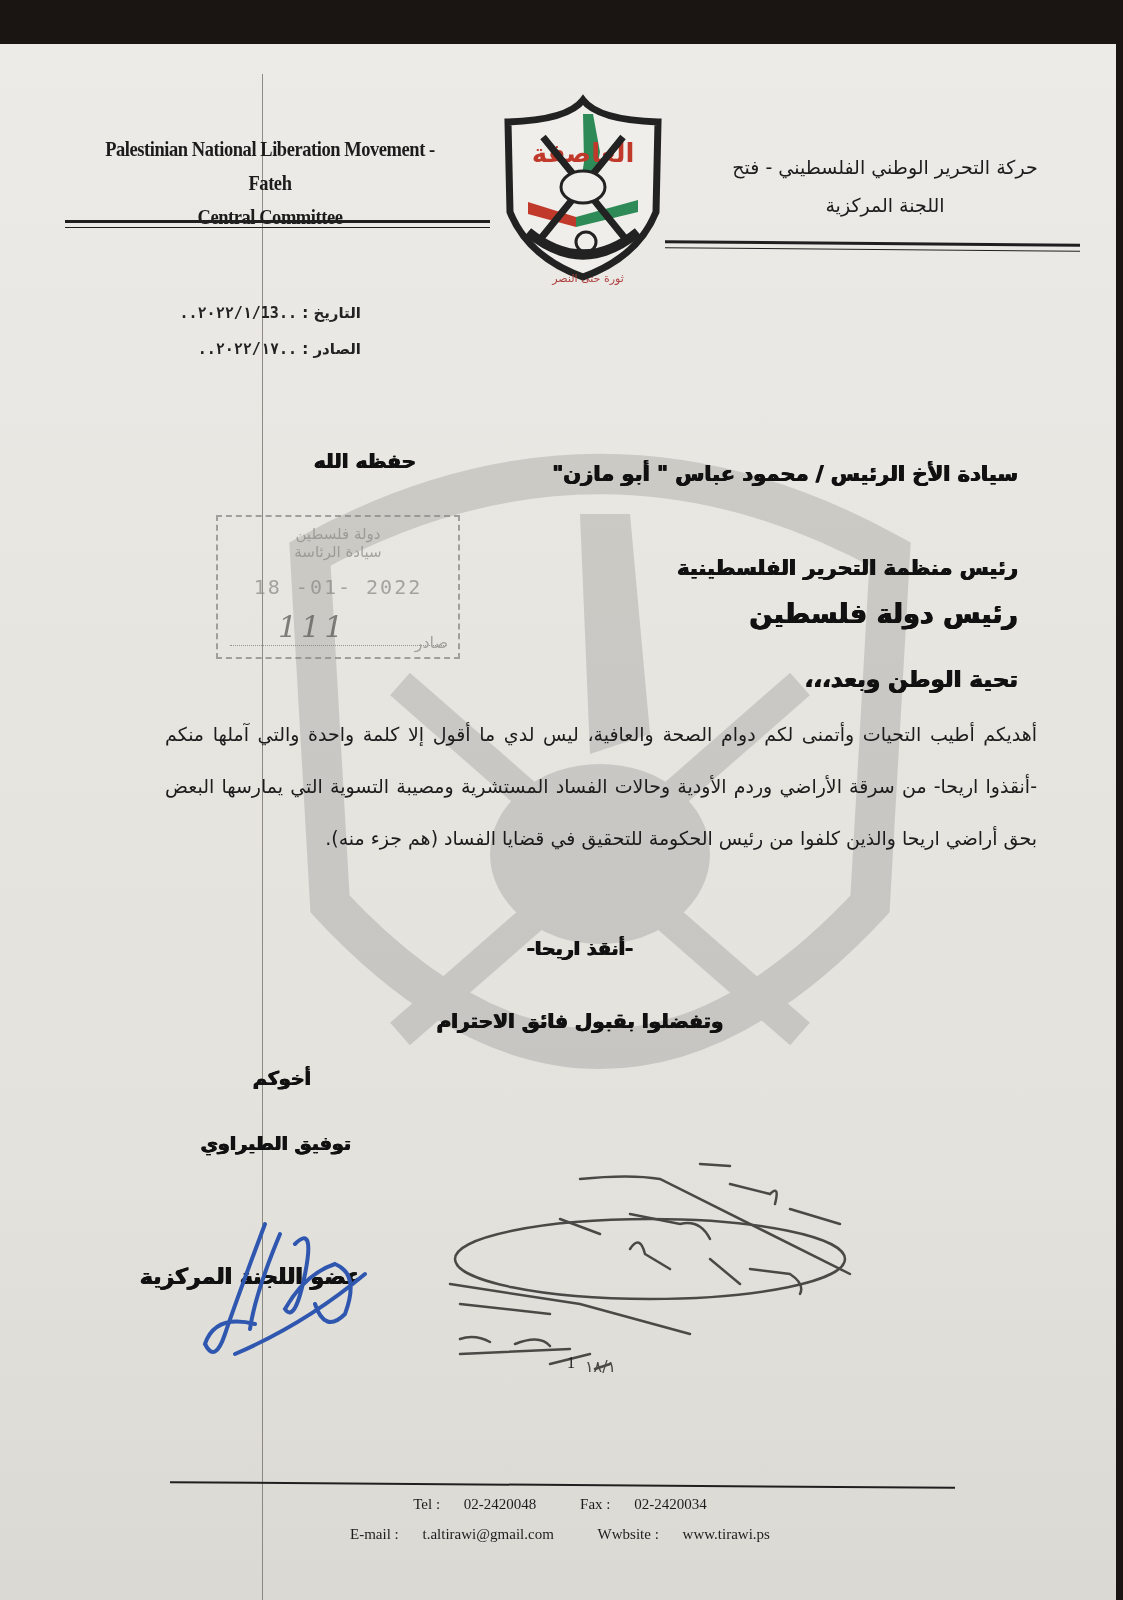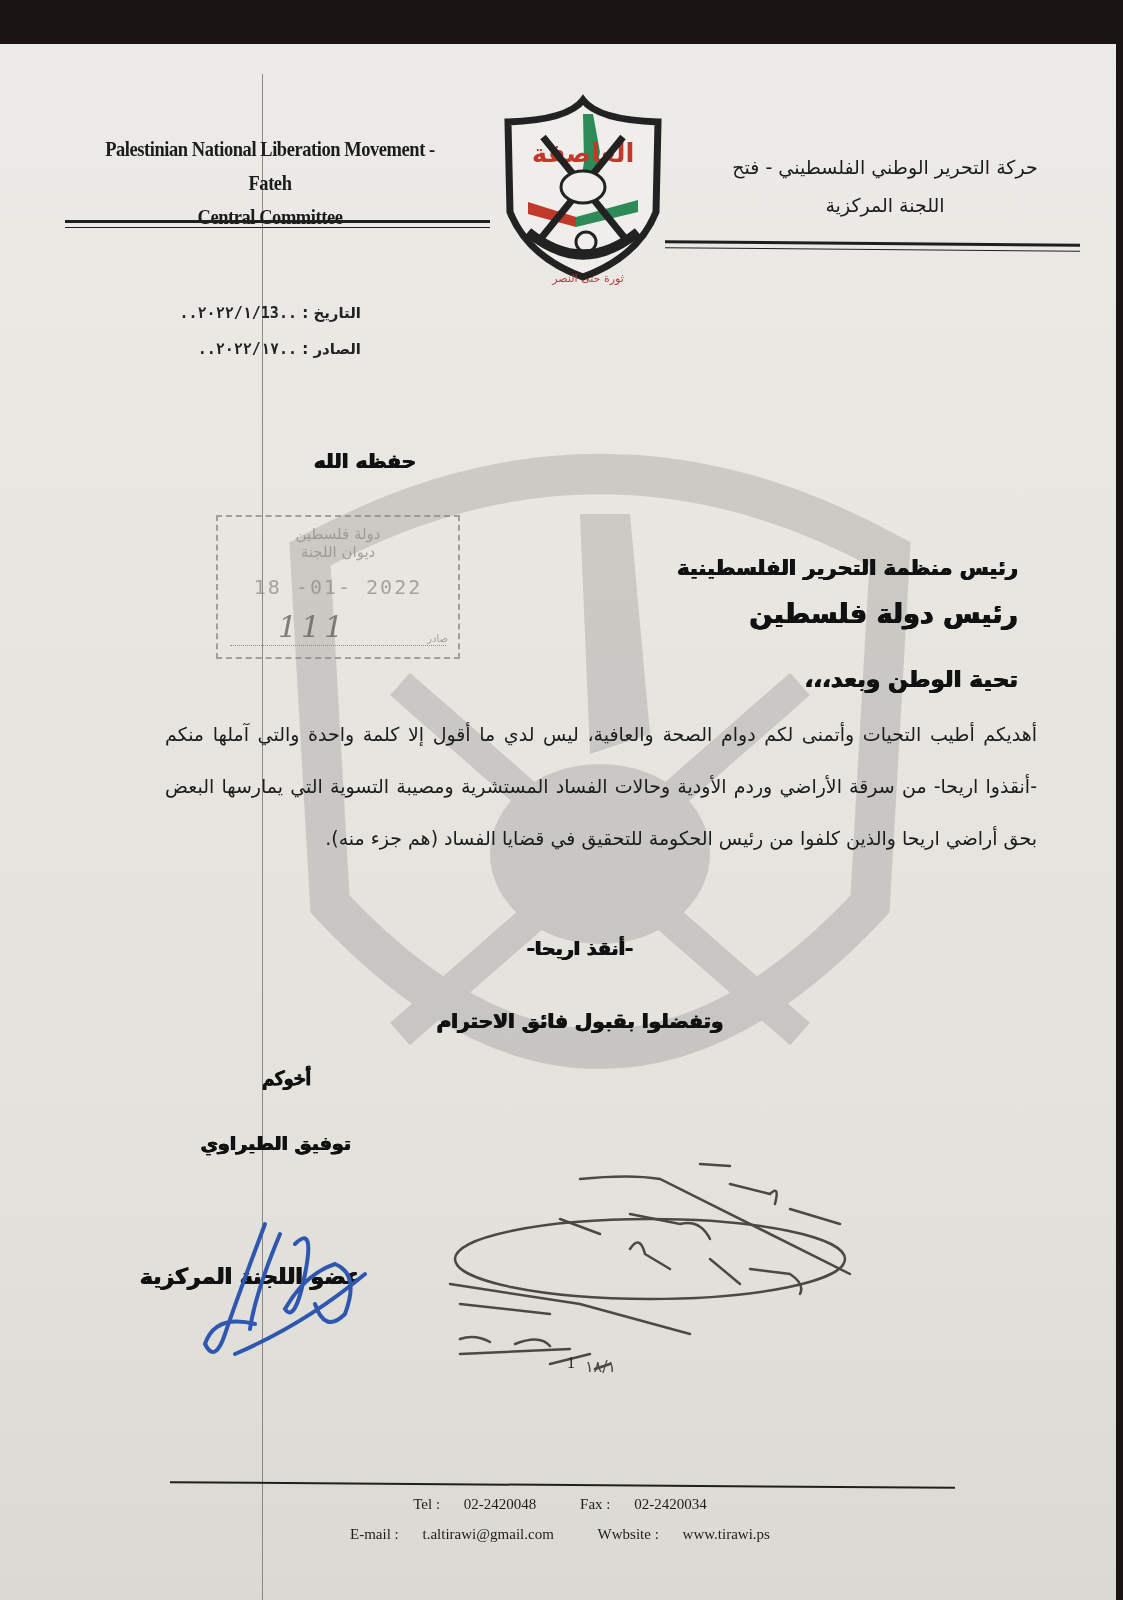--- a/index.html
+++ b/index.html
@@ -50,21 +50,21 @@
     }
     .stamp {
       position: absolute; left: 216px; top: 471px; width: 240px; height: 140px;
       border: 2px dashed #8a8884; opacity: 0.75;
     }
     .stamp .l1, .stamp .l2 { direction: rtl; text-align: center; color: #8e8c88; font-size: 15px; }
     .stamp .l1 { margin-top: 8px; }
     .stamp .date { text-align: center; color: #8e8c88; font-size: 20px; font-family: "DejaVu Sans Mono", monospace; margin-top: 14px; letter-spacing: 2px; }
     .stamp .num { position: absolute; left: 60px; top: 92px; font-family: "DejaVu Serif", serif; font-style: italic; font-size: 30px; color: #5d5b57; letter-spacing: 4px; }
     .stamp .dots { position: absolute; left: 12px; right: 12px; top: 128px; border-top: 1px dotted #7a7874; }
-    .stamp .lbl { position: absolute; right: 10px; top: 116px; font-size: 10px; color: #8e8c88; direction: rtl; }
+    .stamp .lbl { position: absolute; right: 10px; top: 116px; font-size: 16px; color: #8e8c88; direction: rtl; }
     .page-num { position: absolute; left: 567px; top: 1310px; font-family: "Liberation Serif", serif; font-size: 16px; color: #222; }
     .footer {
       position: absolute; left: 170px; width: 780px; text-align: center;
       font-family: "Liberation Serif", serif; color: #1d1d1d; font-size: 15px;
     }
     .footer span { margin: 0 10px; }
     .sig { position: absolute; }
   </style>
 </head>
 <body>
@@ -111,39 +111,40 @@
   <div class="ref" style="right:755px; top:260px;">
     <span>التاريخ :</span>
     <span class="val">..٢٠٢٢/١/13..</span>
   </div>
   <div class="ref" style="right:755px; top:296px;">
     <span>الصادر :</span>
     <span class="val">..٢٠٢٢/١٧..</span>
   </div>
 
   <div class="bold-ar" style="right:700px; top:405px;">حفظه الله</div>
+  <div class="bold-ar" style="right:98px; top:418px; font-size:21px;">سيادة الأخ الرئيس / محمود عباس " أبو مازن"</div>
   <div class="bold-ar" style="right:98px; top:512px; font-size:21px;">رئيس منظمة التحرير الفلسطينية</div>
   <div class="bold-ar" style="right:98px; top:554px; font-size:27px;">رئيس دولة فلسطين</div>
   <div class="bold-ar" style="right:98px; top:622px; font-size:23px;">تحية الوطن وبعد،،،</div>
 
   <div class="stamp">
     <div class="l1">دولة فلسطين</div>
-    <div class="l2">ديوان اللجنة</div>
+    <div class="l2">سيادة الرئاسة</div>
     <div class="date">18 -01- 2022</div>
     <div class="num">111</div>
     <div class="dots"></div>
     <div class="lbl">صادر</div>
   </div>
 
   <div class="body-ar">أهديكم أطيب التحيات وأتمنى لكم دوام الصحة والعافية، ليس لدي ما أقول إلا كلمة واحدة والتي آملها منكم -أنقذوا اريحا- من سرقة الأراضي وردم الأودية وحالات الفساد المستشرية ومصيبة التسوية التي يمارسها البعض بحق أراضي اريحا والذين كلفوا من رئيس الحكومة للتحقيق في قضايا الفساد (هم جزء منه).</div>
 
   <div class="bold-ar" style="left:0; width:1160px; text-align:center; top:893px; font-size:19px;">-أنقذ اريحا-</div>
   <div class="bold-ar" style="left:0; width:1160px; text-align:center; top:965px; font-size:20px;">وتفضلوا بقبول فائق الاحترام</div>
 
-  <div class="bold-ar" style="right:805px; top:1023px; font-size:19px;font-family:Liberation Serif, serif;">أخوكم</div>
+  <div class="bold-ar" style="right:805px; top:1023px; font-size:19px;">أخوكم</div>
   <div class="bold-ar" style="right:765px; top:1088px; font-size:19px;">توفيق الطيراوي</div>
   <div class="bold-ar" style="right:755px; top:1220px; font-size:22px;">عضو اللجنة المركزية</div>
 
   <svg class="sig" style="left:195px; top:1170px;" width="180" height="150" viewBox="0 0 180 150">
     <path d="M70 10 Q40 90 30 120 Q20 150 10 130 Q20 100 60 110 M85 20 Q60 80 55 115 M100 30 Q120 10 110 60 Q100 110 90 95 Q110 60 140 50 Q165 60 150 100 Q130 120 120 90 M40 140 Q110 110 170 60" fill="none" stroke="#2f57b0" stroke-width="4" stroke-linecap="round"></path>
   </svg>
 
   <svg class="sig" style="left:430px; top:1080px;" width="430" height="250" viewBox="0 0 430 250">
     <g fill="none" stroke="#4a4946" stroke-width="2.5" stroke-linecap="round">
       <path d="M150 55 Q200 50 230 55 L420 150"></path>

